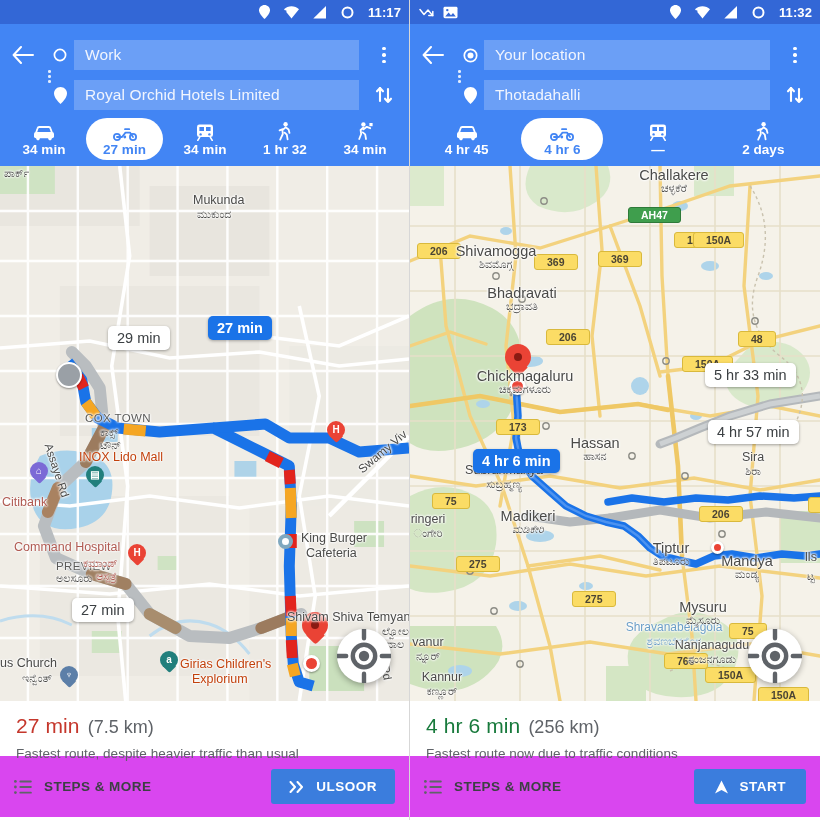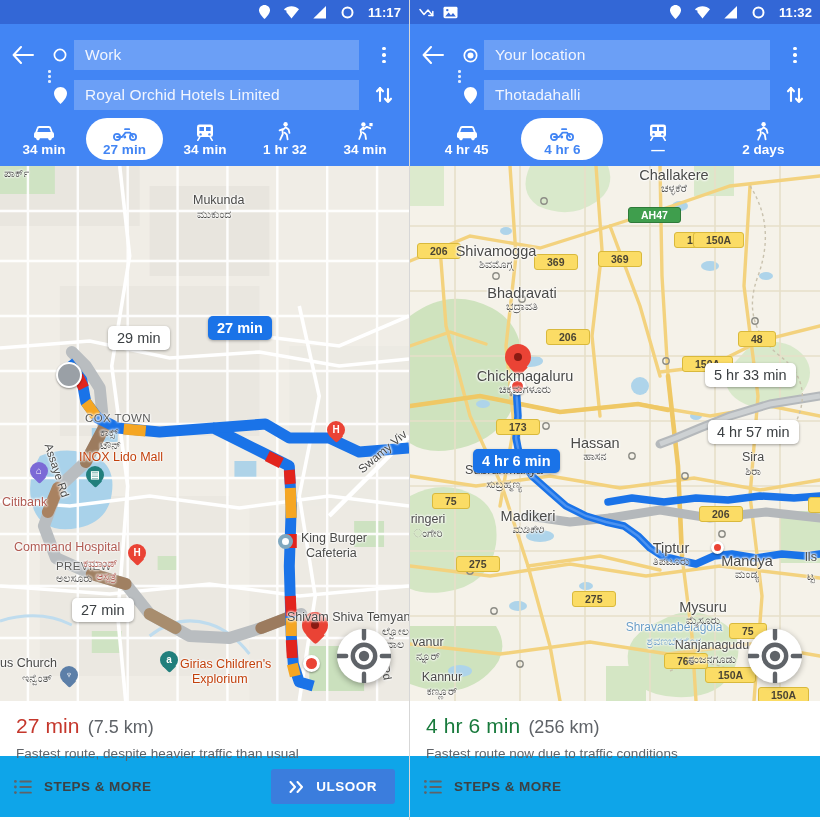--- a/index.html
+++ b/index.html
@@ -130,21 +130,21 @@
   .summary { height:55px; padding:13px 16px 0 16px; background:#fff; }
   .sum-line1 { display:flex; align-items:baseline; gap:8px; }
   .sum-dur { font-size:21px; letter-spacing:.1px; }
   .sum-dur.red { color:#c5372c; }
   .sum-dur.green { color:#187a3c; }
   .sum-dist { font-size:18px; color:#5f6368; }
   .sum-note { font-size:13.5px; color:#5f6368; margin-top:8px; letter-spacing:.05px; }
   .sep { height:1px; background:#e3e3e3; margin-top:11px; }
 
   
-  .actions { height:61px; display:flex; align-items:center; padding:0 14px; background:#0ea5e9; }
+  .actions { height:61px; display:flex; align-items:center; padding:0 14px; background:#d946ef; }
   .steps { display:flex; align-items:center; gap:12px; flex:1; }
   .steps-lbl { font-size:13.5px; font-weight:bold; color:#3c4043; letter-spacing:.45px; }
   .cta {
     background:#3b7ddd; color:#fff; border-radius:3px; height:35px;
     display:flex; align-items:center; gap:11px; padding:0 18px;
     font-size:13.5px; font-weight:bold; letter-spacing:.5px;
   }
   .cta.start { background:#3b7ddd; padding:0 20px; }
 </style>
 </head>
@@ -795,16 +795,22 @@
               <circle cx="1.4" cy="1.4" r="1.4"></circle>
               <circle cx="1.4" cy="7" r="1.4"></circle>
               <circle cx="1.4" cy="12.6" r="1.4"></circle>
           <rect x="5.4" y="0.5" width="12.4" height="1.9" rx=".9"></rect>
               <rect x="5.4" y="6.1" width="12.4" height="1.9" rx=".9"></rect>
               <rect x="5.4" y="11.7" width="12.4" height="1.9" rx=".9"></rect>
             </g>
         </svg>
         <span class="steps-lbl">STEPS &amp; MORE</span>
       </div>
+      <div class="cta start">
+        <svg width="15" height="14" viewBox="0 0 15 14">
+          <path d="M7.5 0.6L14 13.4 7.5 10 1 13.4z" fill="#fff"></path>
+        </svg>
+        <span>START</span>
+      </div>
     </div>
   </div>
 
 </div>
 
 </body></html>

